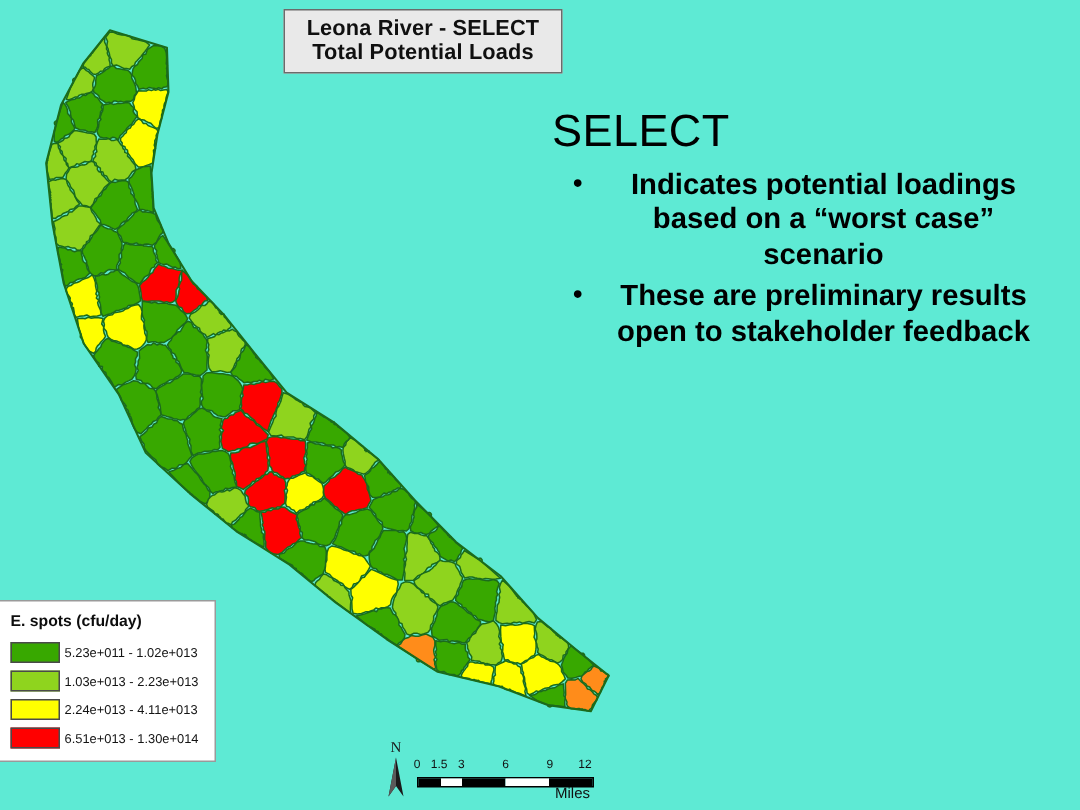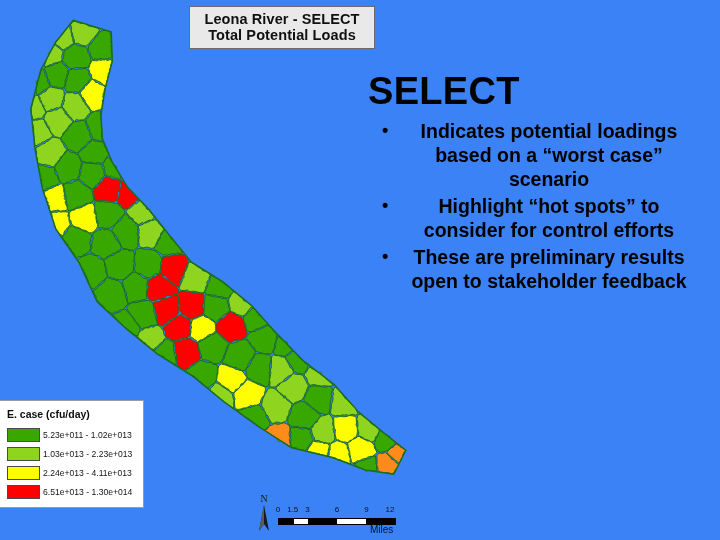--- a/index.html
+++ b/index.html
@@ -8,21 +8,21 @@
     padding: 0;
     background: #ffffff;
   }
   body {
     font-family: "Liberation Sans", sans-serif;
   }
   #slide {
     position: relative;
     width: 720px;
     height: 540px;
-    background: #3b82f6;
+    background: #5eead4;
     overflow: hidden;
   }
 
   
   #map-panel {
     position: absolute;
     left: 0;
     top: 0;
     width: 440px;
     height: 540px;
@@ -158,22 +158,22 @@
 
   
   #text-panel {
     position: absolute;
     left: 368px;
     top: 72px;
     width: 336px;
   }
   #select-heading {
     font-family: "Liberation Sans", sans-serif;
-    font-weight: bold;
-    font-size: 38px;
+    font-weight: normal;
+    font-size: 30px;
     color: #000000;
     line-height: 1.05;
     margin: 0 0 4px 0;
     letter-spacing: 0.3px;
   }
   ul#bullets {
     list-style: none;
     margin: 8px;
     padding: 0;
     text-align: center;
@@ -297,21 +297,21 @@
           <path d="M111.3,31.9L112.3,61.4L105.0,89.3L101.0,115.3L102.4,138.6L112.4,162.4L127.7,187.3L149.2,209.8L169.4,235.1L191.1,261.8L222.6,281.6L251.8,305.8L276.7,333.6L304.0,361.4L333.7,384.0L358.7,412.1L384.6,433.5L405.8,450.3L393.9,474.2L365.6,470.1L332.4,457.5L291.8,447.9L257.6,426.0L223.9,401.8L193.0,376.4L157.6,354.2L126.5,328.9L97.2,301.9L79.2,262.9L55.8,229.0L42.4,188.6L35.0,149.2L30.8,108.7L40.7,70.0L55.4,42.5L73.2,20.2Z" fill="none" stroke="#1c6b1c" stroke-width="1.4"></path>
         </g>
     </svg>
 
     <div id="map-title-box">
       <span class="tline">Leona River - SELECT</span>
       <span class="tline">Total Potential Loads</span>
     </div>
 
     <div id="legend-box">
-      <div id="legend-title">E. case (cfu/day)</div>
+      <div id="legend-title">E. spots (cfu/day)</div>
       <div id="legend-rows">
           <div class="legend-row">
             <div class="legend-swatch" style="background: rgb(56, 168, 0);"></div>
             <div class="legend-label">5.23e+011 - 1.02e+013</div>
           </div>
           <div class="legend-row">
             <div class="legend-swatch" style="background: rgb(143, 212, 30);"></div>
             <div class="legend-label">1.03e+013 - 2.23e+013</div>
           </div>
           <div class="legend-row">
@@ -351,18 +351,17 @@
       </div>
       <div id="scale-units">Miles</div>
     </div>
 
   </div>
 
   <div id="text-panel">
     <h1 id="select-heading">SELECT</h1>
     <ul id="bullets">
         <li>Indicates potential loadings based on a “worst case” scenario</li>
-        <li>Highlight “hot spots” to consider for control efforts</li>
         <li>These are preliminary results open to stakeholder feedback</li>
       </ul>
   </div>
 
 </div>
 
 </body></html>

